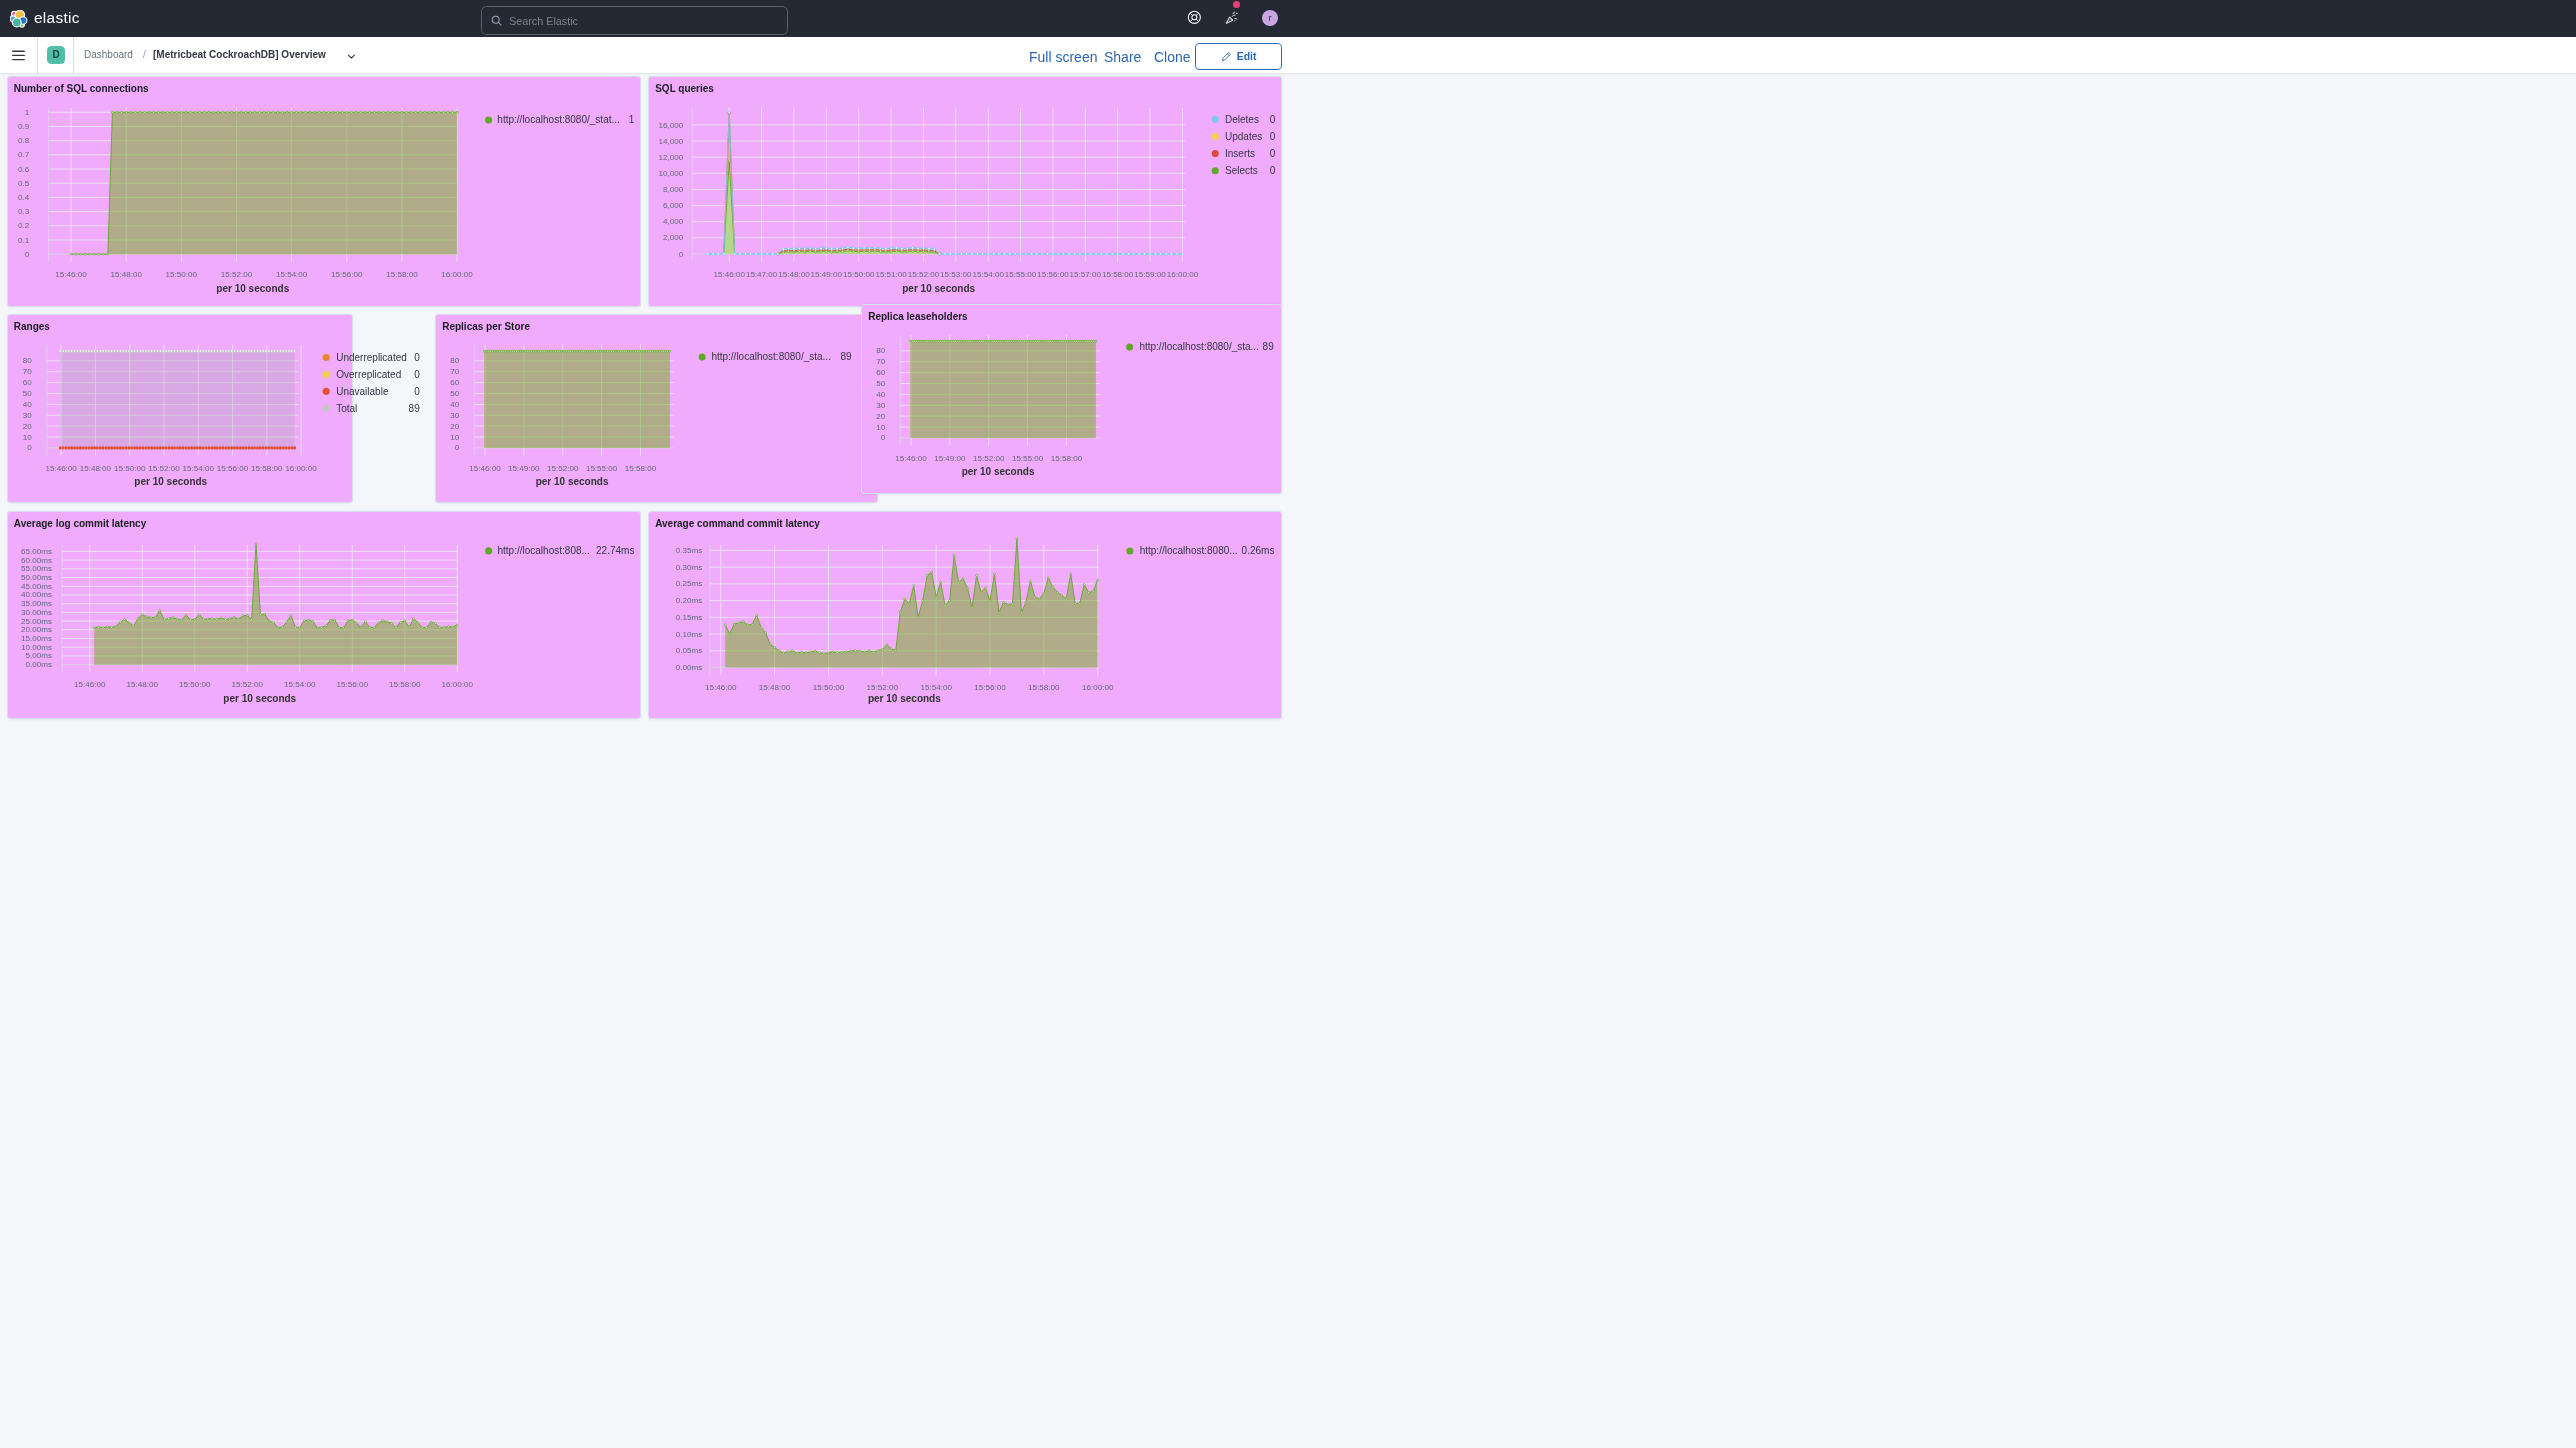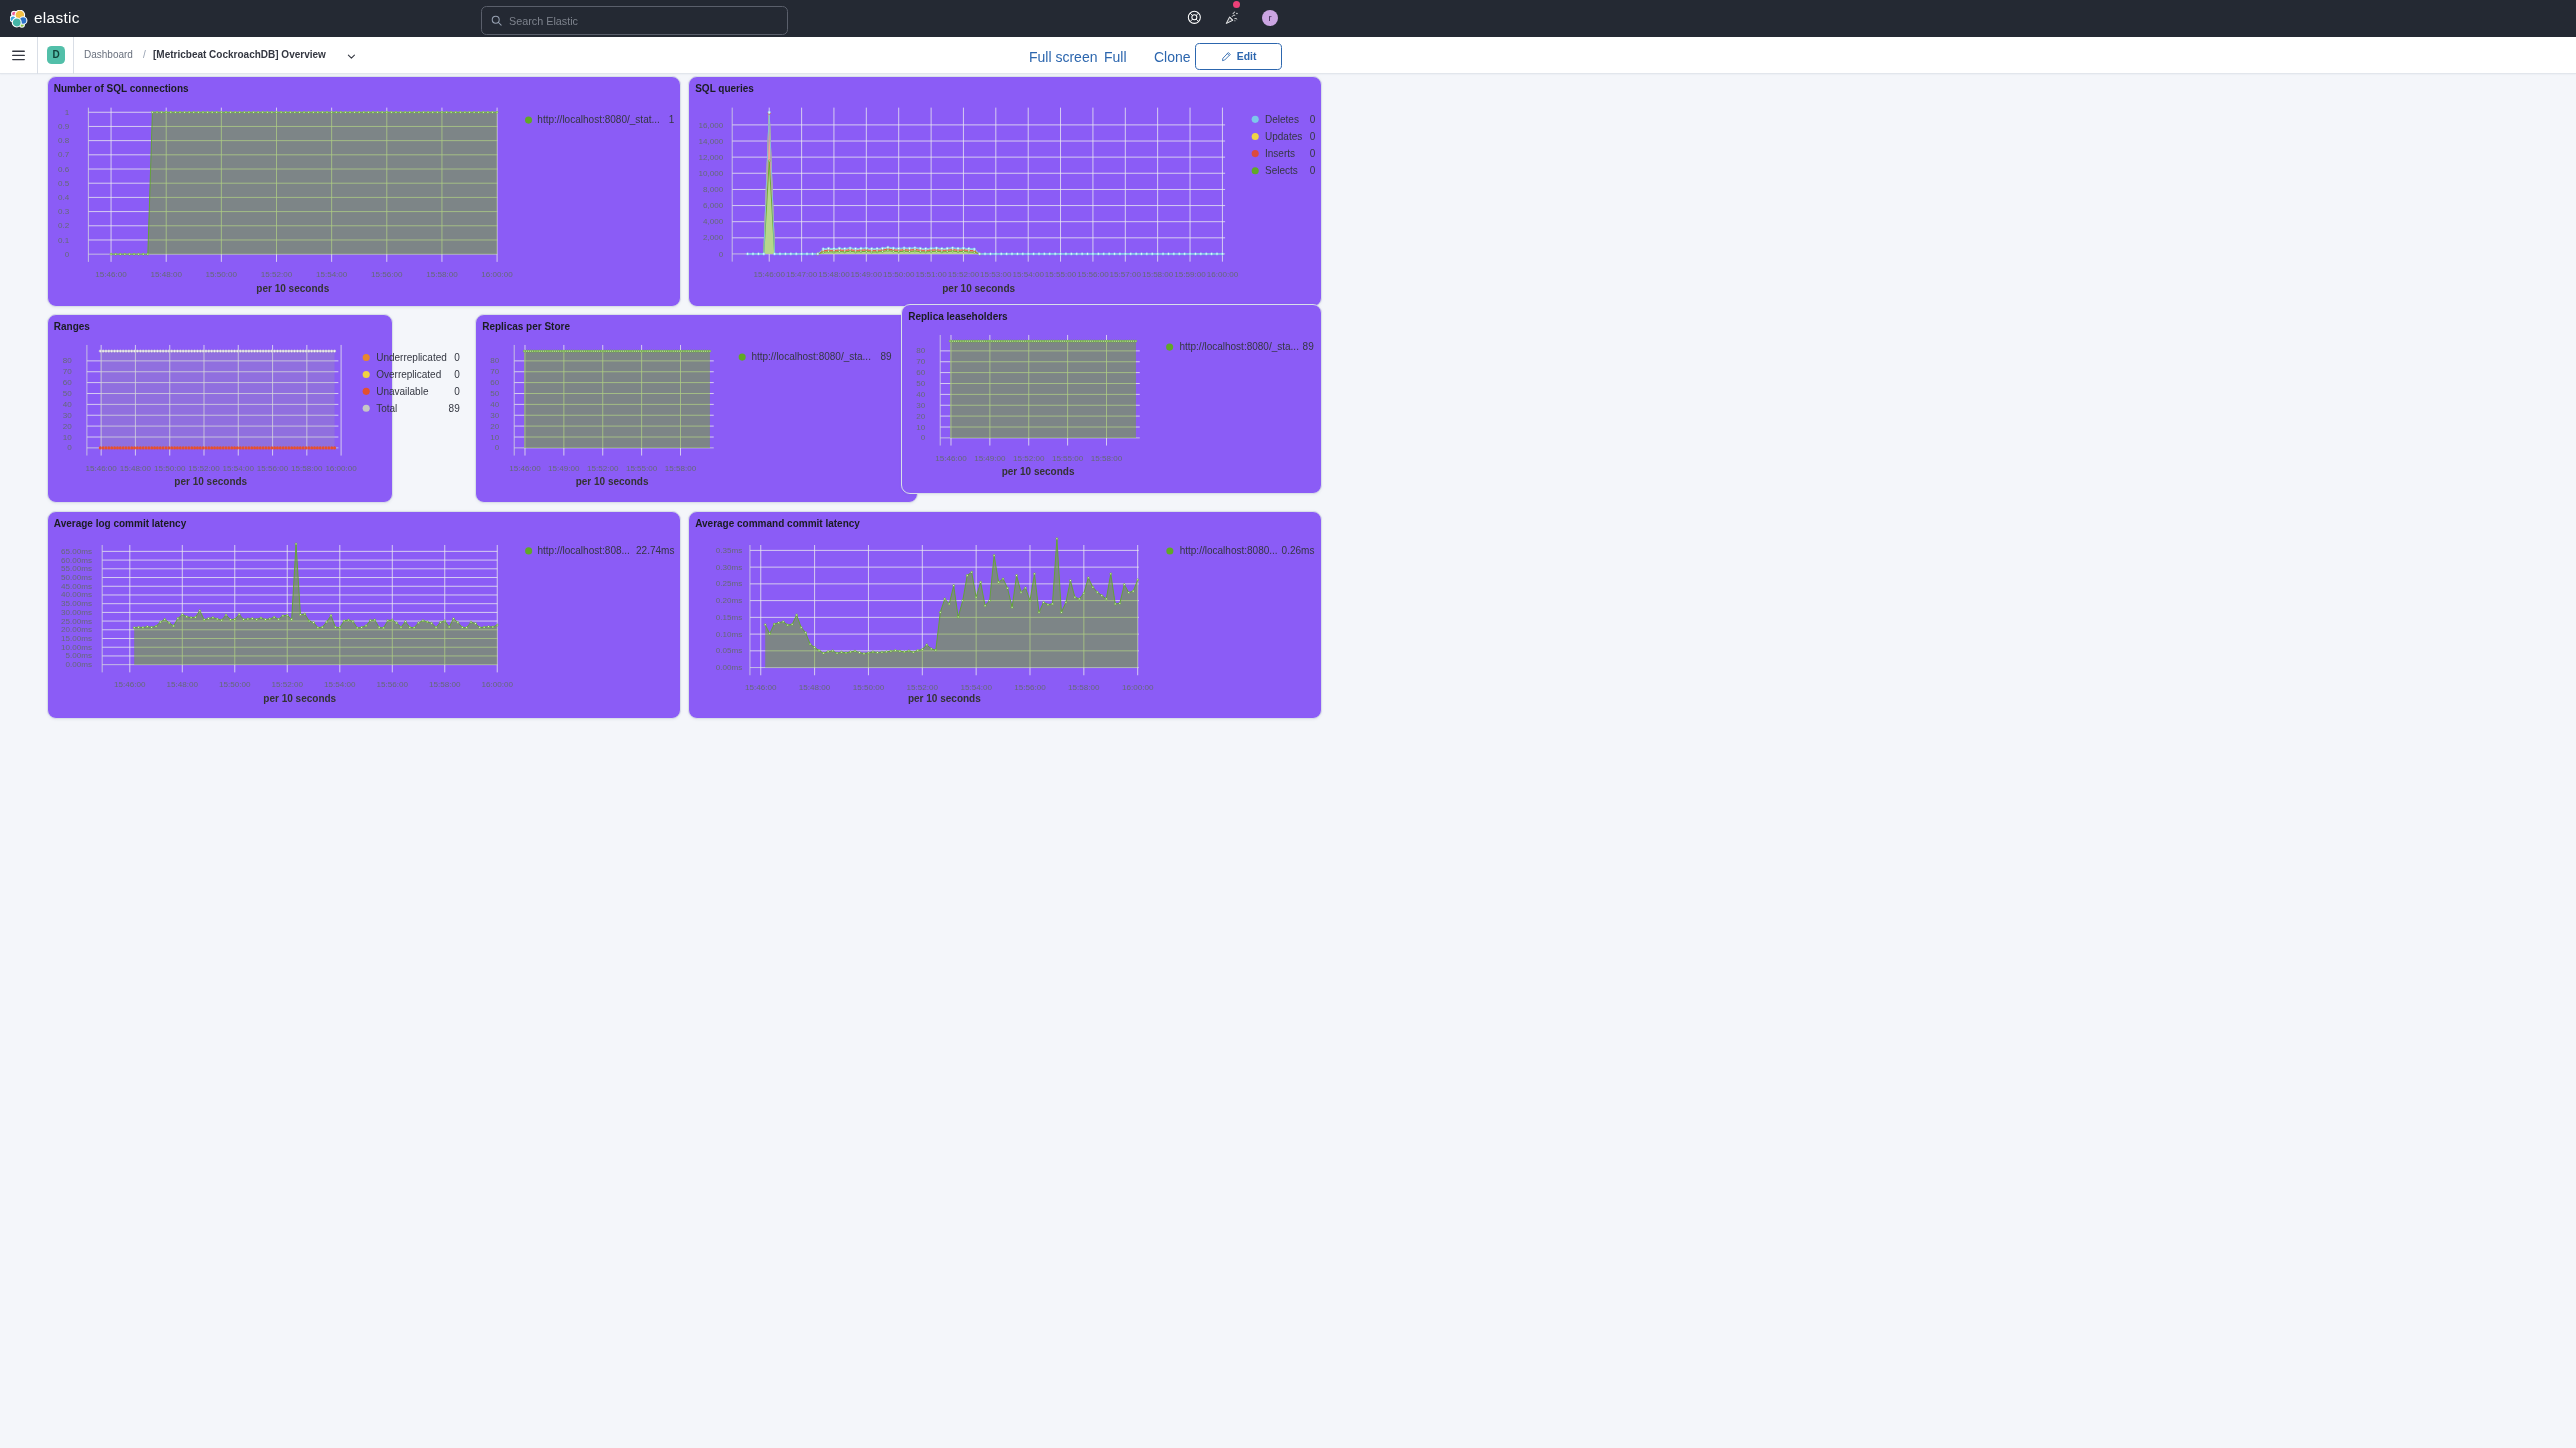--- a/index.html
+++ b/index.html
@@ -13,21 +13,21 @@
 .badge { position:absolute; left:1233px; top:0.8px; width:7px; height:7px; border-radius:50%; background:#ED4078; }
 .avatar { position:absolute; left:1262px; top:9.7px; width:16px; height:16px; border-radius:50%; background:#CBA5E2; color:#3B2B52; font-size:9.3px; text-align:center; line-height:16px; }
 .nav { position:absolute; left:0; top:37px; width:100%; height:37px; background:#fff; border-bottom:0.8px solid #E2E6EC; box-shadow:0 0.8px 1.5px rgba(110,120,140,.12); }
 .nav .sep { position:absolute; top:0; width:0.8px; height:37px; background:#D9DEE6; }
 .ham { position:absolute; left:12px; top:13px; }
 .dbadge { position:absolute; left:47px; top:9.4px; width:18px; height:18px; border-radius:4.6px; background:#52BFA9; color:#11443A; font-weight:700; font-size:10px; text-align:center; line-height:18px; }
 .crumb { position:absolute; top:12.3px; font-size:10px; color:#69707D; }
 .crumbb { position:absolute; top:12.3px; font-size:10px; font-weight:700; color:#343741; }
 .navlink { position:absolute; top:12.3px; font-size:14px; color:#2C66AE; }
 .editbtn { position:absolute; left:1195px; top:6.4px; width:87px; height:27px; border:0.8px solid #2C66AE; border-radius:4.6px; color:#2C66AE; font-size:10.4px; font-weight:600; text-align:center; line-height:25.5px; }
-.panel { position:absolute; background:#8b5cf6; border:0.8px solid #D9DFE9; border-radius:9px; box-shadow:0 0.8px 2.3px rgba(80,90,110,.08);margin-left:40px; }
+.panel { position:absolute; background:#f0abfc; border:0.8px solid #D9DFE9; border-radius:3px; box-shadow:0 0.8px 2.3px rgba(80,90,110,.08); }
 .panel svg { position:absolute; left:-0.8px; top:-0.8px; }
 .ptitle { position:absolute; left:6.2px; top:6.2px; font-size:10px; font-weight:700; color:#1A1C21; z-index:2; }
 text { font-family:"Liberation Sans",sans-serif; }
 .al { font-size:10.5px; fill:#646A76; }
 .lg { font-size:13px; fill:#343741; }
 .xt { font-size:13px; font-weight:700; fill:#333; }
 .mg { fill:#fff; stroke:#60A827; stroke-width:0.95; r:1.2px; }
 .mb { fill:#fff; stroke:#7CC8EA; stroke-width:0.95; r:1.5px; }
 .mr { fill:#fff; stroke:#DD4A3C; stroke-width:0.95; r:1.5px; }
 .mk { fill:#fff; stroke:#C9CACE; stroke-width:0.95; r:1.5px; }
@@ -75,21 +75,21 @@
   <div class="sep" style="left:37px"></div>
   <div class="sep" style="left:73px"></div>
   <div class="dbadge">D</div>
   <div class="crumb" style="left:84px">Dashboard</div>
   <div class="crumb" style="left:143px;color:#98A2B3">/</div>
   <div class="crumbb" style="left:153px">[Metricbeat CockroachDB] Overview</div>
   <div style="position:absolute;left:346px;top:14px"><svg width="10.8" height="10.8" viewBox="0 0 16 16" fill="none" stroke="#343741" stroke-width="1.6">
 <path d="M3.5 6l4.5 4.5L12.5 6" stroke-linecap="round" stroke-linejoin="round"></path>
       </svg></div>
   <div class="navlink" style="left:1029px">Full screen</div>
-  <div class="navlink" style="left:1104px">Full</div>
+  <div class="navlink" style="left:1104px">Share</div>
   <div class="navlink" style="left:1154px">Clone</div>
   <div class="editbtn"><span style="position:relative;top:1.5px;margin-right:5.4px"><svg width="10.8" height="10.8" viewBox="0 0 16 16" fill="none" stroke="#2C66AE" stroke-width="1.3">
 <path d="M10.9 2.3l2.8 2.8L5.4 13.4l-3.2.9.6-3.5zM9.4 3.8l2.8 2.8" stroke-linejoin="round"></path>
         </svg></span>Edit</div>
 </div>
 <div class="panel" style="left:6.6px;top:76px;width:634px;height:231px">
     <div class="ptitle">Number of SQL connections</div>
     <svg width="634" height="231" viewBox="8.5 99 821.5 299.5">
       <line x1="61.9" y1="330" x2="592" y2="330" stroke="#D7DADE"></line>
       <text class="al" x="37" y="333.4" text-anchor="end">0</text>

